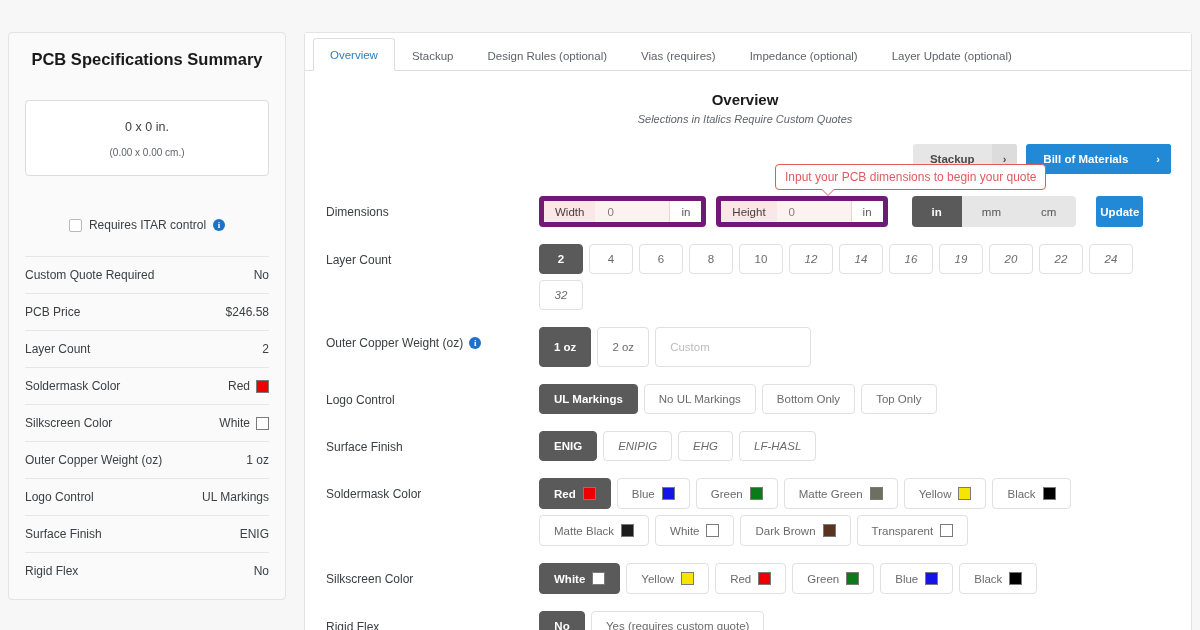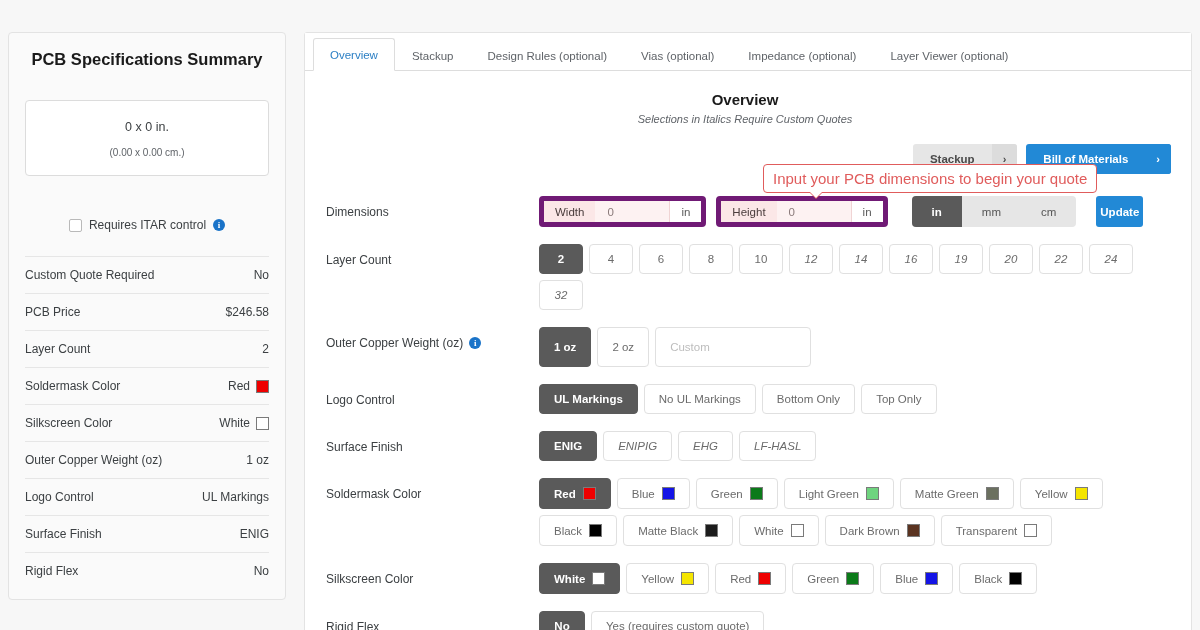--- a/index.html
+++ b/index.html
@@ -193,24 +193,24 @@
   .unit-toggle div.sel { background: #5a5a5a; color: #fff; font-weight: bold; }
   .update-btn {
     background: #2289d6; color: #fff;
     font-size: 11.5px; font-weight: bold;
     border-radius: 3px; height: 31px;
     display: flex; align-items: center; padding: 0 4px;
     margin-left: 10px; cursor: pointer;
   }
   .callout {
     position: absolute;
-    left: 224px; top: -32px;
+    left: 236px; top: -32px;
     border: 1px solid #e05c5c; border-radius: 4px;
     background: #fff; color: #e05c5c;
-    font-size: 15px; padding: 5px 9px;
+    font-size: 12px; padding: 5px 9px;
     white-space: nowrap;
   }
   .callout:after, .callout:before {
     content: ""; position: absolute; top: 100%; left: 52px;
     border: solid transparent; width: 0; height: 0;
   }
   .callout:after { border-top-color: #fff; border-width: 6px; margin-left: -6px; }
   .callout:before { border-top-color: #e05c5c; border-width: 7px; margin-left: -7px; }
   .custom-input {
     border: 1px solid #e0e0e0; border-radius: 4px;
@@ -298,23 +298,23 @@
         </div>
       </div>
   </aside>
 
   <section class="main">
 
     <nav class="tabs">
         <div class="tab active">Overview</div>
         <div class="tab">Stackup</div>
         <div class="tab">Design Rules (optional)</div>
-        <div class="tab">Vias (optional)</div>
+        <div class="tab">Vias (requires)</div>
         <div class="tab">Impedance (optional)</div>
-        <div class="tab">Layer Viewer (optional)</div>
+        <div class="tab">Layer Update (optional)</div>
       </nav>
 
     <div class="panel-body">
       <div class="overview-title">Overview</div>
       <div class="overview-sub">Selections in Italics Require Custom Quotes</div>
 
       <div class="nav-btns">
         <div class="nav-btn nav-gray">
           <span class="lbl">Stackup</span>
           <span class="arw">›</span>
@@ -465,24 +465,20 @@
               </div>
               <div class="opt">
                 <span>Blue</span>
                 <span class="sw" style="background: rgb(20, 20, 230);"></span>
               </div>
               <div class="opt">
                 <span>Green</span>
                 <span class="sw" style="background: rgb(11, 122, 25);"></span>
               </div>
               <div class="opt">
-                <span>Light Green</span>
-                <span class="sw" style="background: rgb(111, 212, 127);"></span>
-              </div>
-              <div class="opt">
                 <span>Matte Green</span>
                 <span class="sw" style="background: rgb(107, 112, 96);"></span>
               </div>
               <div class="opt">
                 <span>Yellow</span>
                 <span class="sw" style="background: rgb(245, 229, 0);"></span>
               </div>
               <div class="opt">
                 <span>Black</span>
                 <span class="sw" style="background: rgb(0, 0, 0);"></span>

